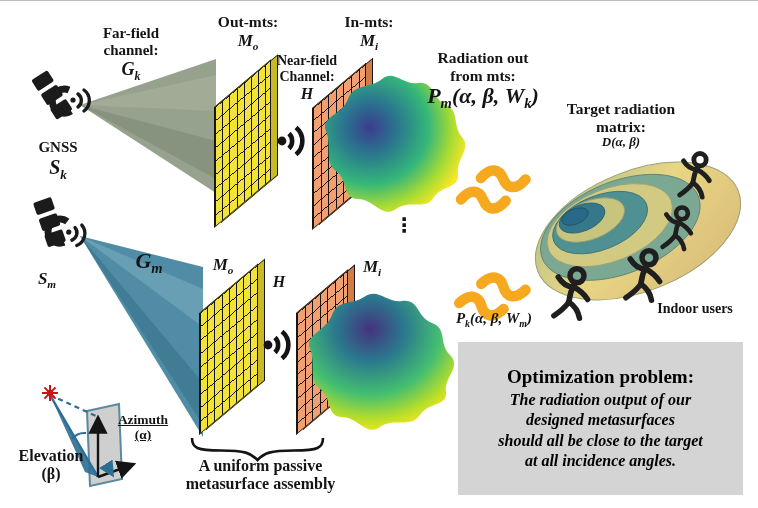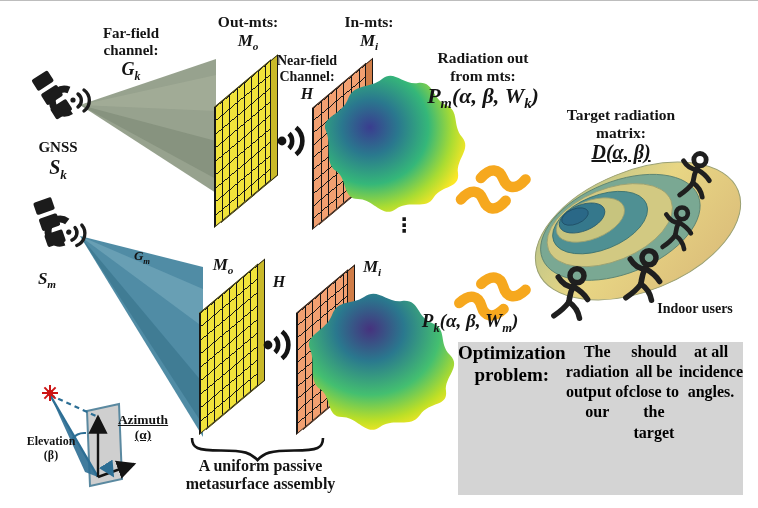--- a/index.html
+++ b/index.html
@@ -19,23 +19,23 @@
   .mts.yellow .face{background-color:var(--mts_out);
      background-image:repeating-linear-gradient(to right,#161616 0 1px,transparent 1px 7.2px),
                       repeating-linear-gradient(to bottom,#161616 0 1px,transparent 1px 13.5px);}
   .mts.yellow .back{background:var(--mts_out_side);}
   .mts.orange .face{background-color:var(--mts_in);
      background-image:repeating-linear-gradient(to right,#161616 0 1px,transparent 1px 7.6px),
                       repeating-linear-gradient(to bottom,#161616 0 1px,transparent 1px 12.2px);}
   .mts.orange .back{background:var(--mts_in_side);}
   
   .optbox{position:absolute;left:458px;top:341px;width:285px;height:153px;background:var(--box_bg);
-          display:flex;flex-direction:row;justify-content:flex-start;}
+          display:flex;flex-direction:column;justify-content:center;}
   .optbox .t{font-size:19px;font-weight:700;text-align:center;margin-bottom:2px;}
-  .optbox .b{font-size:16px;font-weight:700;text-align:center;line-height:1.26;}
+  .optbox .b{font-size:16px;font-weight:700;font-style:italic;text-align:center;line-height:1.26;}
   .dots{position:absolute;left:394px;top:214px;width:20px;text-align:center;
         font-size:20px;font-weight:700;color:#141414;font-family:"DejaVu Sans",sans-serif;line-height:1;}
 </style>
 </head>
 <body>
 
 <div id="canvas">
 
   <svg class="layer" style="z-index:1" viewBox="0 0 758 508">
     <polygon points="80,104 216,58 216,192" style="fill:var(--beam_far)" opacity="0.92"></polygon>
@@ -217,72 +217,73 @@
     </div>
 
     <div class="lbl" style="left:418px;top:48px;width:130px;">
       <div>Radiation out</div>
       <div>from mts:</div>
       <div class="formula" style="font-size:22px;">
         <span>P</span><sub>m</sub><span>(α, β, W</span><sub>k</sub><span>)</span>
       </div>
     </div>
 
-    <div class="lbl" style="left:550px;top:105px;width:142px;">
+    <div class="lbl" style="left:550px;top:99px;width:142px;">
       <div>Target radiation</div>
       <div>matrix:</div>
-      <div class="formula" style="font-size:20px;text-decoration:underline;">
+      <div class="formula" style="font-size:13px;">
         <span>D</span><span>(α, β)</span>
       </div>
     </div>
 
     <div class="lbl formula" style="left:26px;top:268px;width:42px;font-size:17px;">
       <span>S</span><sub>m</sub>
     </div>
 
-    <div class="lbl formula" style="left:119px;top:248px;width:46px;font-size:13px;">
+    <div class="lbl formula" style="left:126px;top:248px;width:46px;font-size:22px;">
       <span>G</span><sub>m</sub>
     </div>
 
     <div class="lbl formula" style="left:200px;top:254px;width:46px;font-size:17px;">
       <span>M</span><sub>o</sub>
     </div>
 
     <div class="lbl formula" style="left:262px;top:272px;width:34px;font-size:16px;">
       <span>H</span>
     </div>
 
     <div class="lbl formula" style="left:350px;top:256px;width:44px;font-size:17px;">
       <span>M</span><sub>i</sub>
     </div>
 
-    <div class="lbl formula" style="left:408px;top:309px;width:124px;font-size:19px;">
+    <div class="lbl formula" style="left:408px;top:309px;width:124px;font-size:15px;text-align:right;">
       <span>P</span><sub>k</sub><span>(α, β, W</span><sub>m</sub><span>)</span>
     </div>
 
     <div class="lbl" style="left:645px;top:300px;width:100px;font-size:14px;">
       <span>Indoor users</span>
     </div>
 
     <div class="lbl" style="left:168px;top:456px;width:185px;font-size:16px;">
       <div>A uniform passive</div>
       <div>metasurface assembly</div>
     </div>
 
-    <div class="lbl" style="left:16px;top:434px;width:70px;font-size:12px;">
+    <div class="lbl" style="left:16px;top:446px;width:70px;font-size:16px;">
       <div>Elevation</div>
       <div>(β)</div>
     </div>
 
     <div class="lbl" style="left:110px;top:411px;width:66px;font-size:13.5px;text-decoration:underline;">
       <div>Azimuth</div>
       <div>(α)</div>
     </div>
 
     <div class="optbox" style="z-index:5">
       <div class="t">Optimization problem:</div>
       <div class="b">The radiation output of our</div>
+      <div class="b">designed metasurfaces</div>
       <div class="b">should all be close to the target</div>
       <div class="b">at all incidence angles.</div>
     </div>
 
   </div>
 </div>
 
 </body></html>

